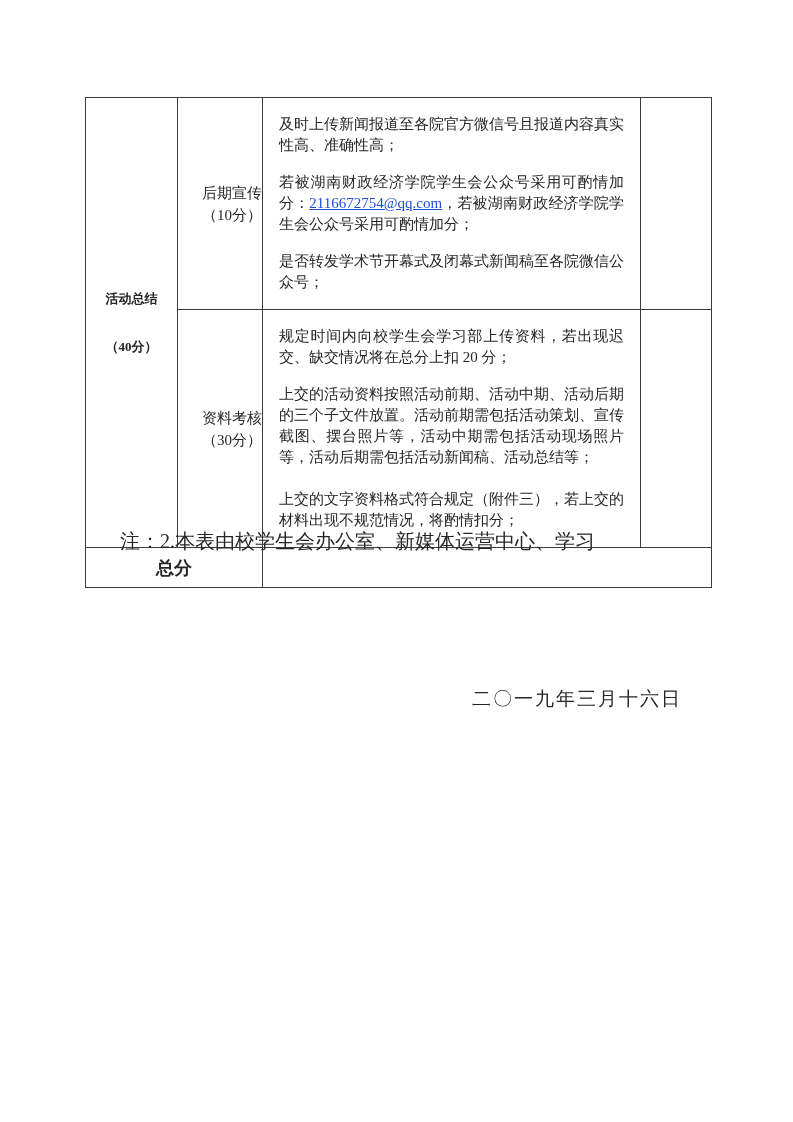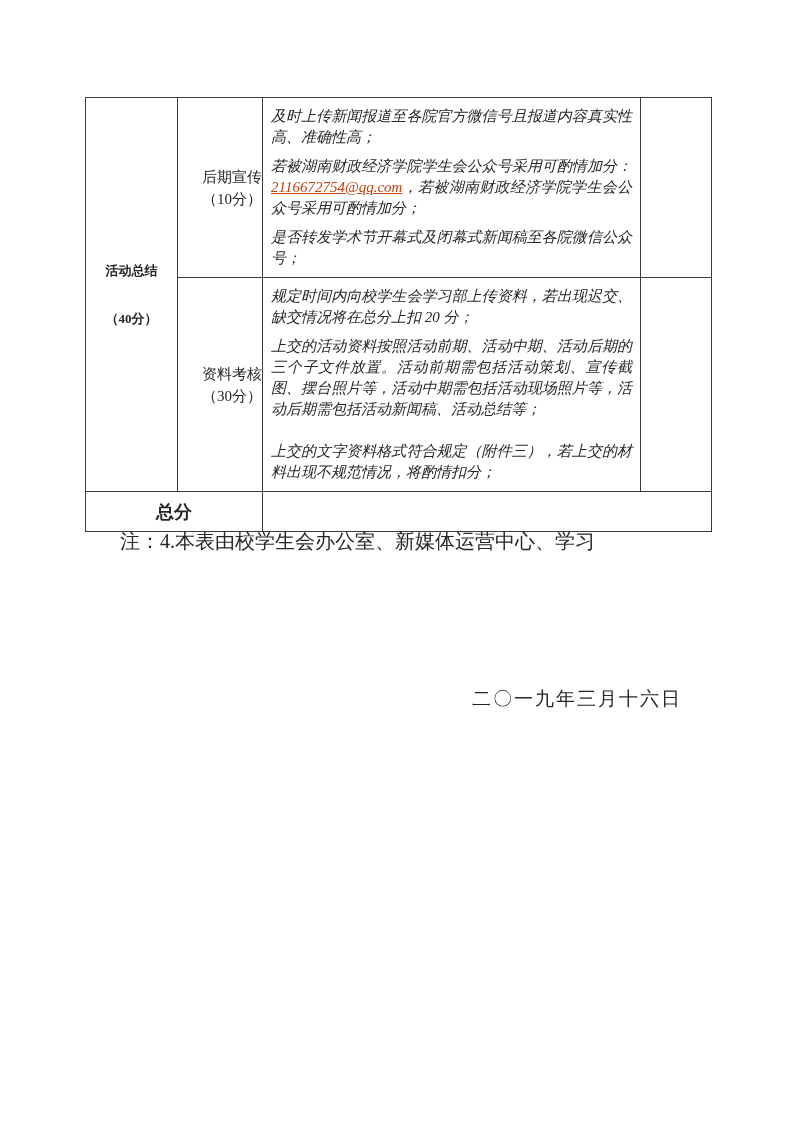--- a/index.html
+++ b/index.html
@@ -47,32 +47,32 @@
     line-height: 22px;
   }
 
   td.criteria-cell {
     vertical-align: top;
     padding: 10px 8px 0 8px;
     font-size: 15px;
     line-height: 21px;
     text-align: justify;
   }
-  td.criteria-cell p { margin: 8px; font-style: italic; }
+  td.criteria-cell p { margin: 16px; }
   .gap-above { margin-top: 21px !important; }
 
   td.total-cell {
     text-align: center;
     vertical-align: middle;
     font-weight: bold;
     font-size: 18px;
   }
 
   a.email-link {
-    color: #c2410c;
+    color: #1d4ed8;
     text-decoration: underline;
     cursor: pointer;
   }
 
   
   .notes {
     position: absolute;
     left: 120px;
     top: 528px;
     width: 580px;
@@ -136,18 +136,18 @@
       <td></td>
     </tr>
     <tr style="height:40px">
       <td class="total-cell" colspan="2">总分</td>
       <td colspan="2"></td>
     </tr>
   </tbody>
     </table>
 
   <div class="notes">
-    <div class="note-line">注：4.本表由校学生会办公室、新媒体运营中心、学习</div>
+    <div class="note-line">注：2.本表由校学生会办公室、新媒体运营中心、学习</div>
   </div>
 
   <div class="doc-date">二〇一九年三月十六日</div>
 
 </div>
 
 </body></html>

